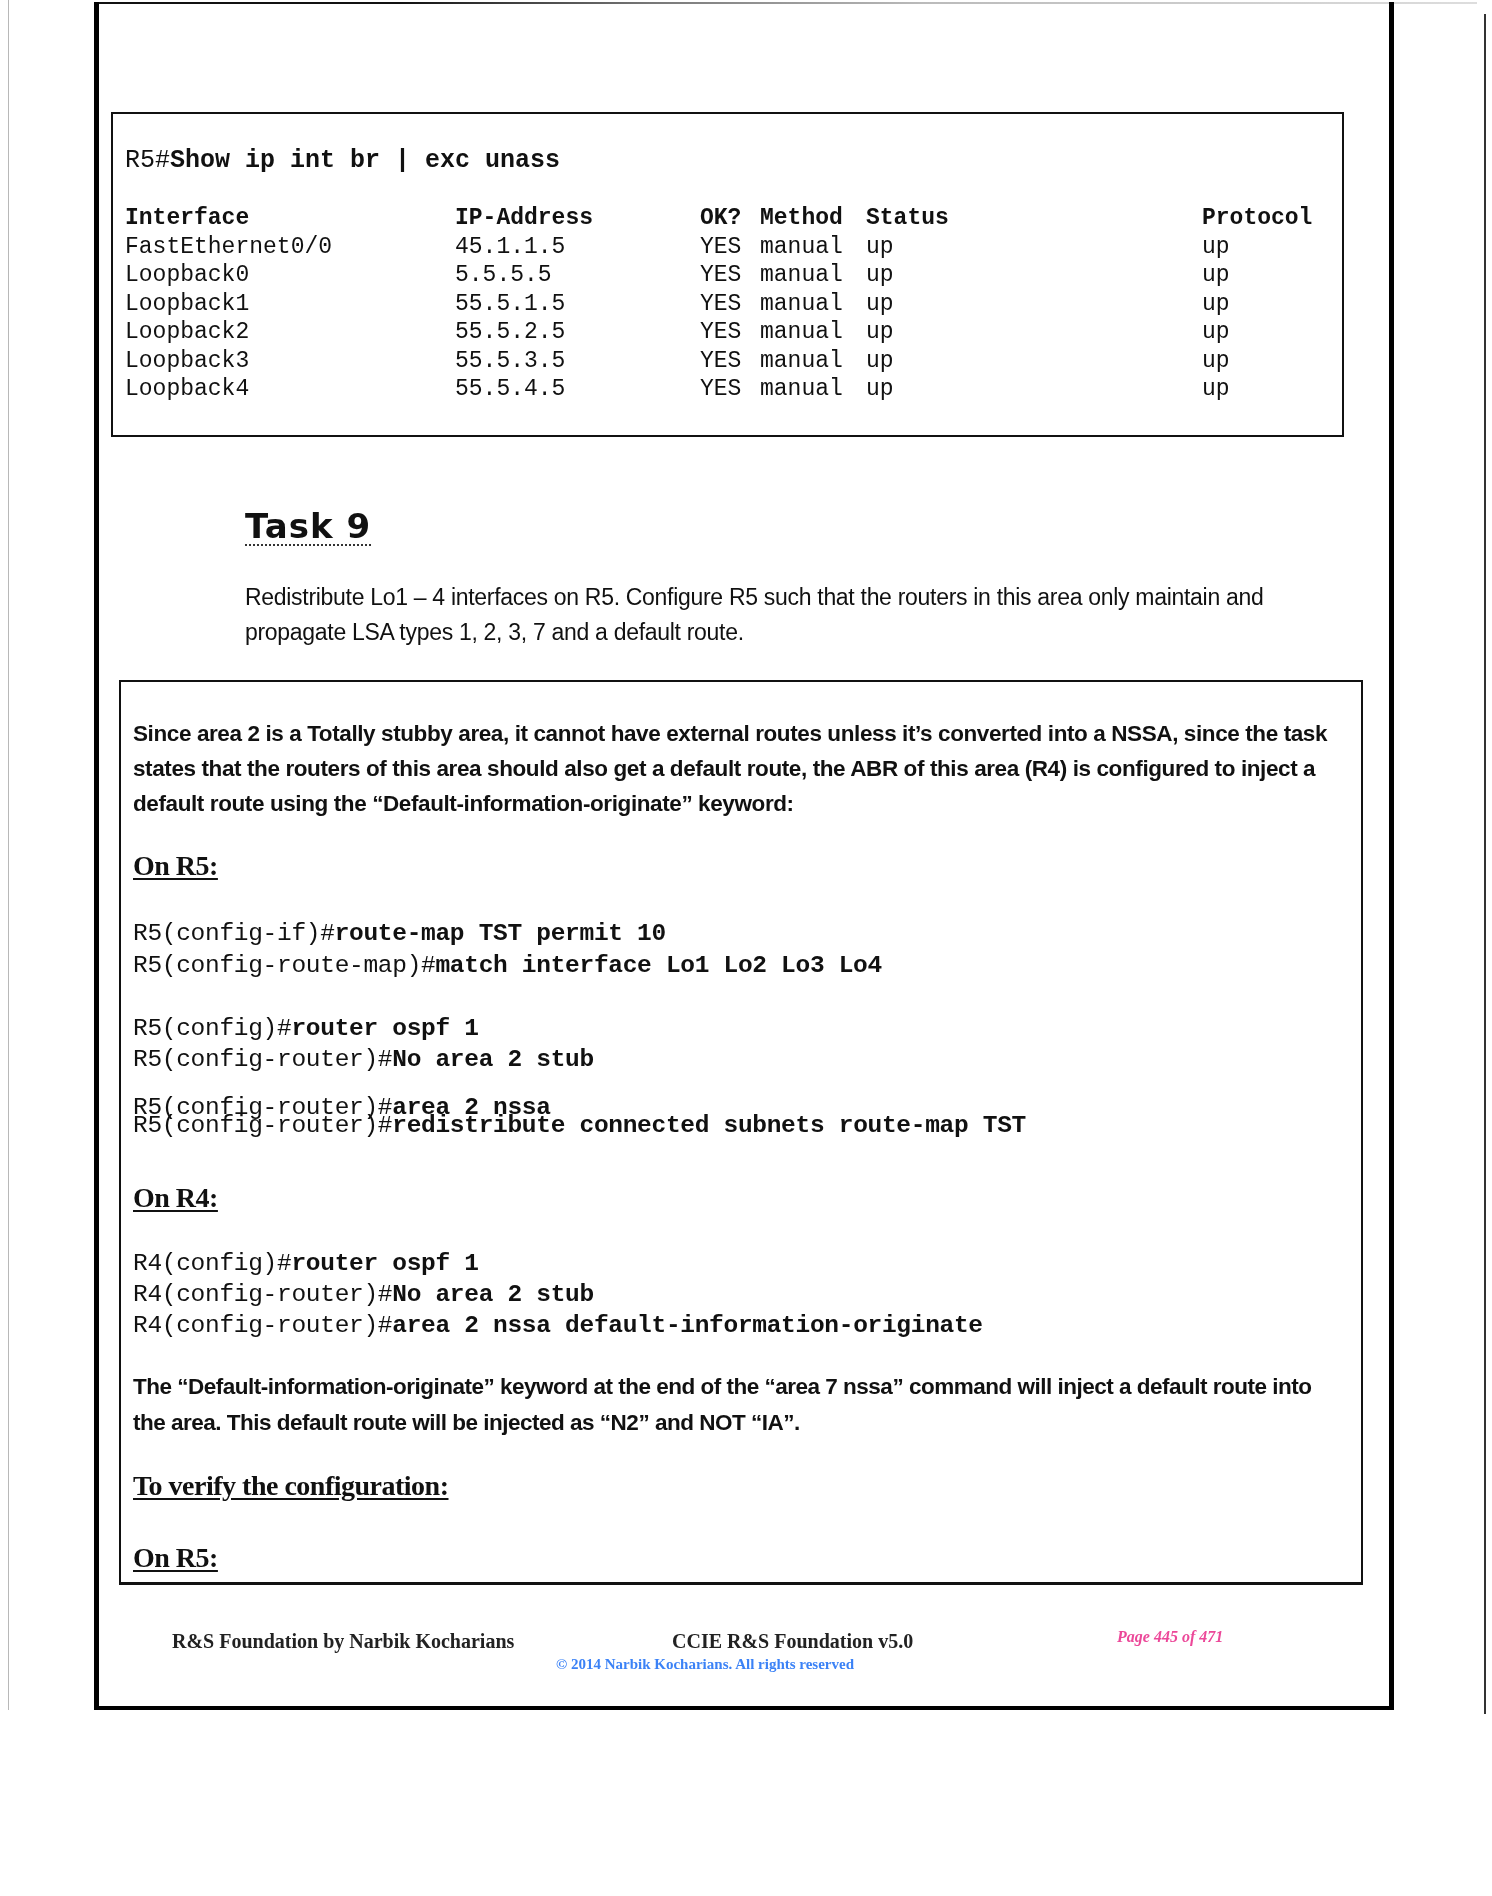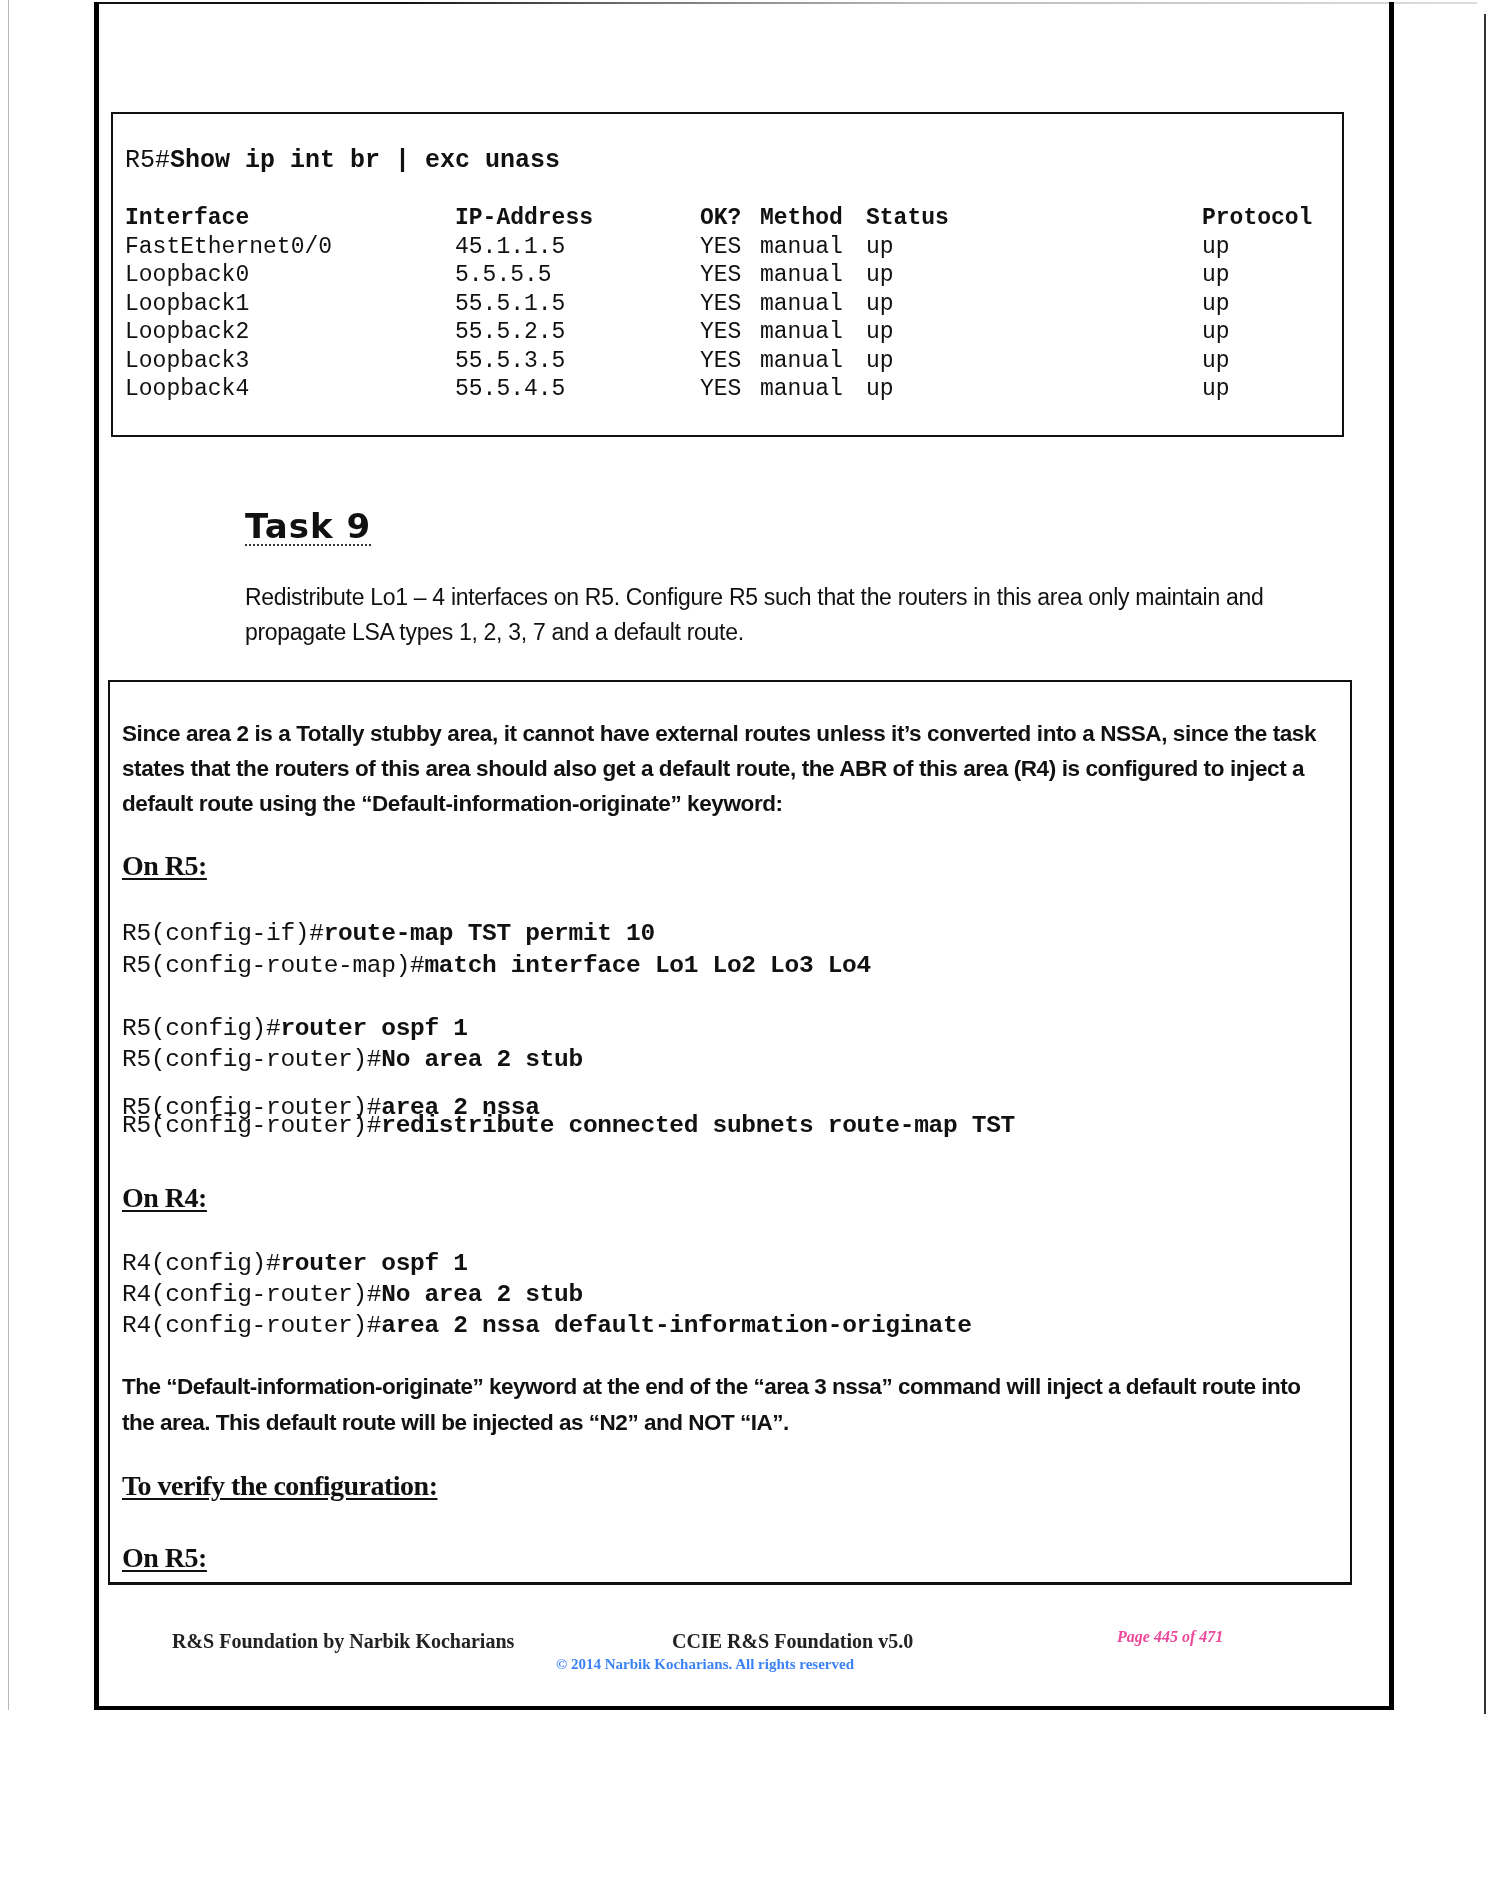--- a/index.html
+++ b/index.html
@@ -89,21 +89,21 @@
       position: absolute;
       left: 245px; top: 580px;
       width: 1020px;
       font-family: "Liberation Sans", "DejaVu Sans", sans-serif;
       font-size: 23px;
       line-height: 35px;
       letter-spacing: -0.3px;
     }
     .solution-box {
       position: absolute;
-      left: 108px; top: 680px;
+      left: 119px; top: 680px;
       width: 1244px; height: 905px;
       border: 2px solid #111;
       border-right-width: 2px;
       border-bottom-width: 3px;
       box-sizing: border-box;
     }
     .sol-intro {
       position: absolute;
       left: 12px; top: 34px;
       width: 1210px;
@@ -265,21 +265,21 @@
   <div class="cmd-line mono" style="top:364px;"><span>R5(config-router)#</span><span class="b">No area 2 stub</span></div>
   <div class="cmd-line mono" style="top:396px;margin-top:16px;"><span>R5(config-router)#</span><span class="b">area 2 nssa</span></div>
   <div class="cmd-line mono" style="top:430px;"><span>R5(config-router)#</span><span class="b">redistribute connected subnets route-map TST</span></div>
 
   <div class="section-heading" style="top:500px;">On R4:</div>
 
   <div class="cmd-line mono" style="top:568px;"><span>R4(config)#</span><span class="b">router ospf 1</span></div>
   <div class="cmd-line mono" style="top:599px;text-align:center;"><span>R4(config-router)#</span><span class="b">No area 2 stub</span></div>
   <div class="cmd-line mono" style="top:630px;"><span>R4(config-router)#</span><span class="b">area 2 nssa default-information-originate</span></div>
 
-  <div class="sol-note">The “Default-information-originate” keyword at the end of the “area 3 nssa” command will inject a default route into the area. This default route will be injected as “N2” and NOT “IA”.</div>
+  <div class="sol-note">The “Default-information-originate” keyword at the end of the “area 7 nssa” command will inject a default route into the area. This default route will be injected as “N2” and NOT “IA”.</div>
 
   <div class="section-heading verify" style="top:788px;">To verify the configuration:</div>
   <div class="section-heading" style="top:860px;">On R5:</div>
 </div>
 
 <div class="footer-left">R&amp;S Foundation by Narbik Kocharians</div>
 <div class="footer-center">CCIE R&amp;S Foundation v5.0</div>
 <div class="footer-right">Page 445 of 471</div>
 <div class="footer-copyright">© 2014 Narbik Kocharians. All rights reserved</div>
 

